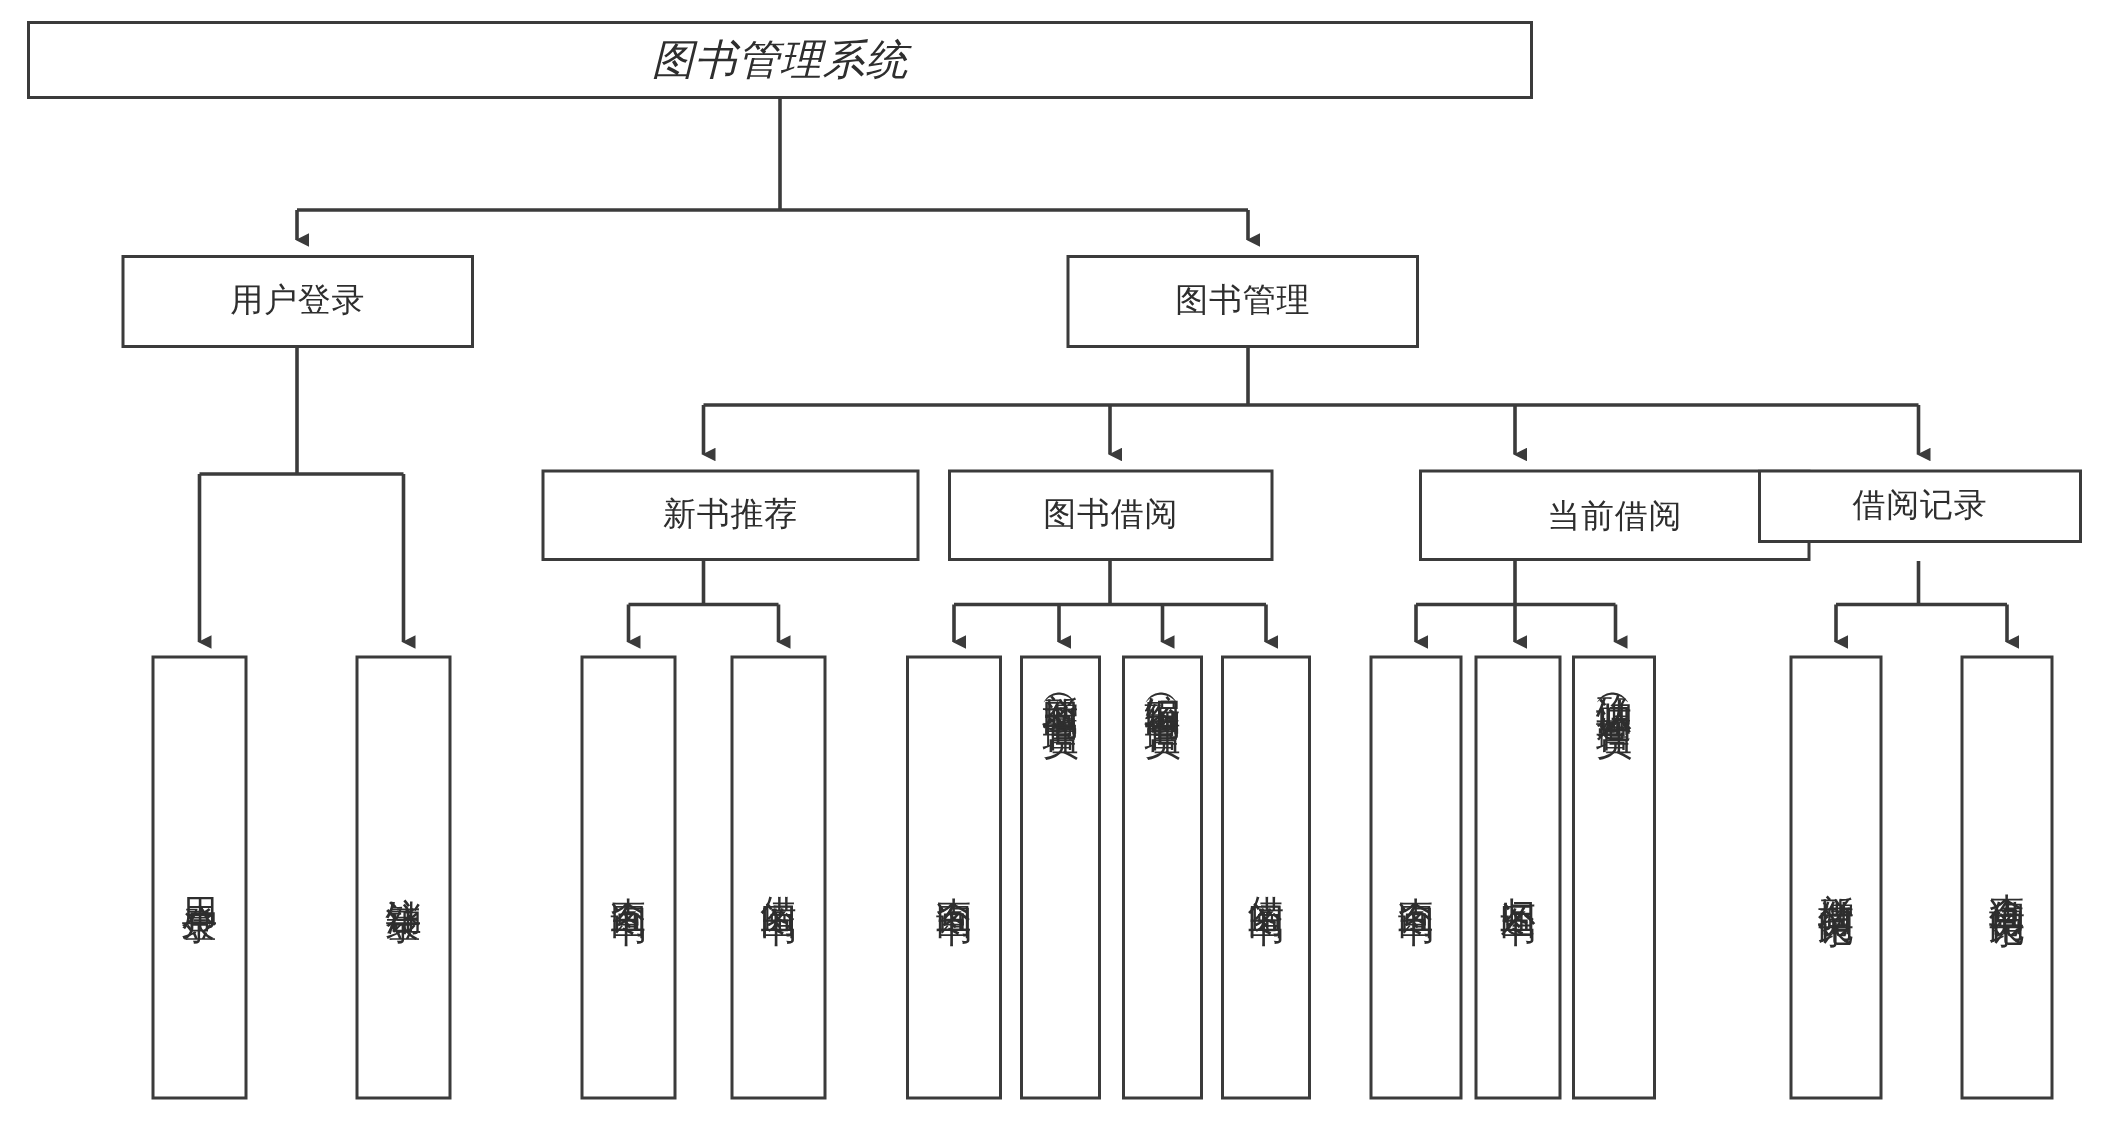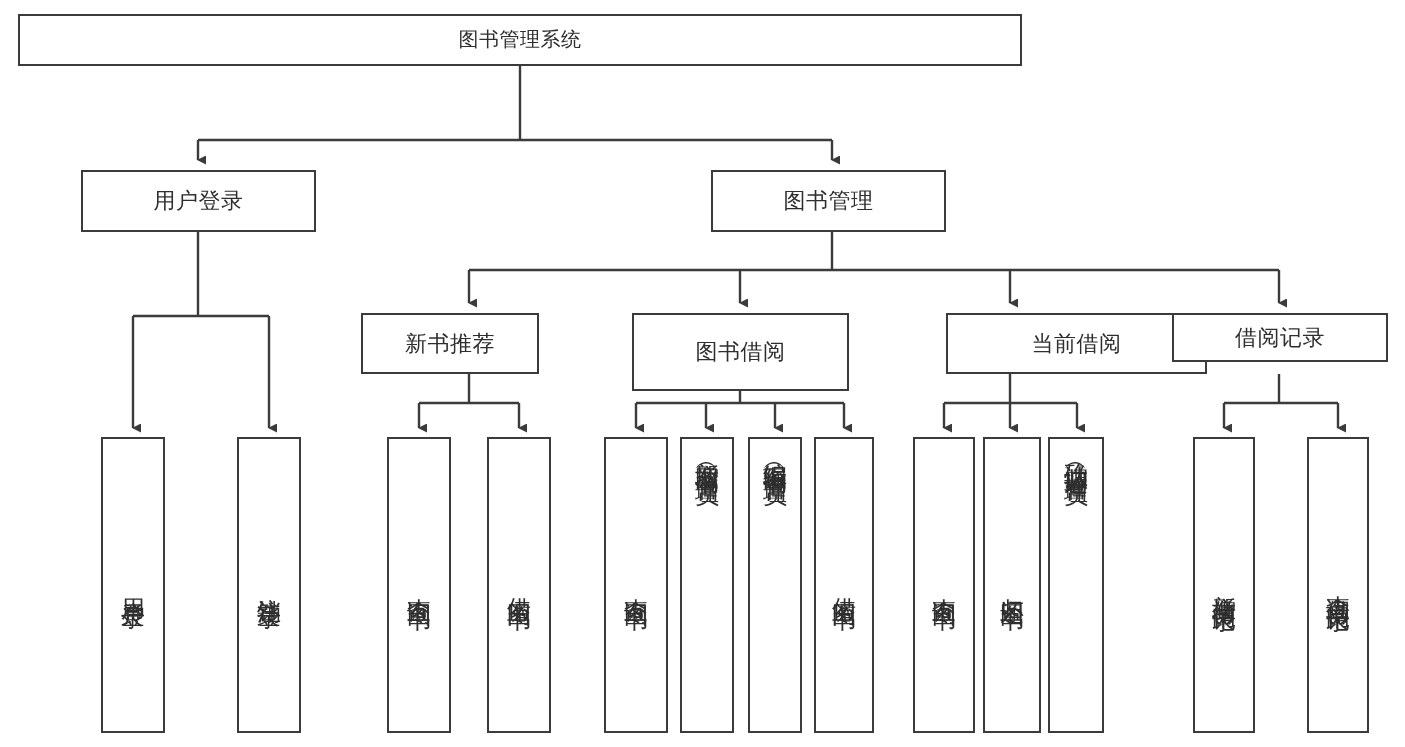--- a/index.html
+++ b/index.html
@@ -44,21 +44,22 @@
     line-height: 1.18;
     text-align: center;
     white-space: pre-wrap;
     letter-spacing: 0.5px;
   }
   .node.horizontal .node-label {
     writing-mode: horizontal-tb;
     font-size: 22px;
   }
   .node.root .node-label {
-    font-size: 20px;
+    font-size: 28px;
+    font-style: italic;
   }
   .node.vertical {
     align-items: flex-start;
     justify-content: center;
     padding-top: 4px;
   }
   .node.vertical .node-label {
     writing-mode: vertical-rl;
     text-orientation: upright;
     font-size: 24px;
@@ -152,24 +153,24 @@
     <span class="node-label">图书管理系统</span>
   </div>
 
   <div class="node horizontal" style="left:81px; top:170px; width:235px; height:62px;">
     <span class="node-label">用户登录</span>
   </div>
   <div class="node horizontal" style="left:711px; top:170px; width:235px; height:62px;">
     <span class="node-label">图书管理</span>
   </div>
 
-  <div class="node horizontal" style="left:361px; top:313px; width:178px; height:61px;">
+  <div class="node horizontal" style="left:361px; top:313px; width:252px; height:61px;">
     <span class="node-label">新书推荐</span>
   </div>
-  <div class="node horizontal" style="left:632px; top:313px; width:217px; height:78px;align-items:center;">
+  <div class="node horizontal" style="left:632px; top:313px; width:217px; height:61px;align-items:center;">
     <span class="node-label">图书借阅</span>
   </div>
   <div class="node horizontal" style="left:946px; top:313px; width:261px; height:61px;font-family:Liberation Serif, serif;">
     <span class="node-label">当前借阅</span>
   </div>
   <div class="node horizontal" style="left:1172px; top:313px; width:216px; height:49px;">
     <span class="node-label">借阅记录</span>
   </div>
 
   <div class="node vertical centered" style="left:101px; top:437px; width:64px; height:296px;">

